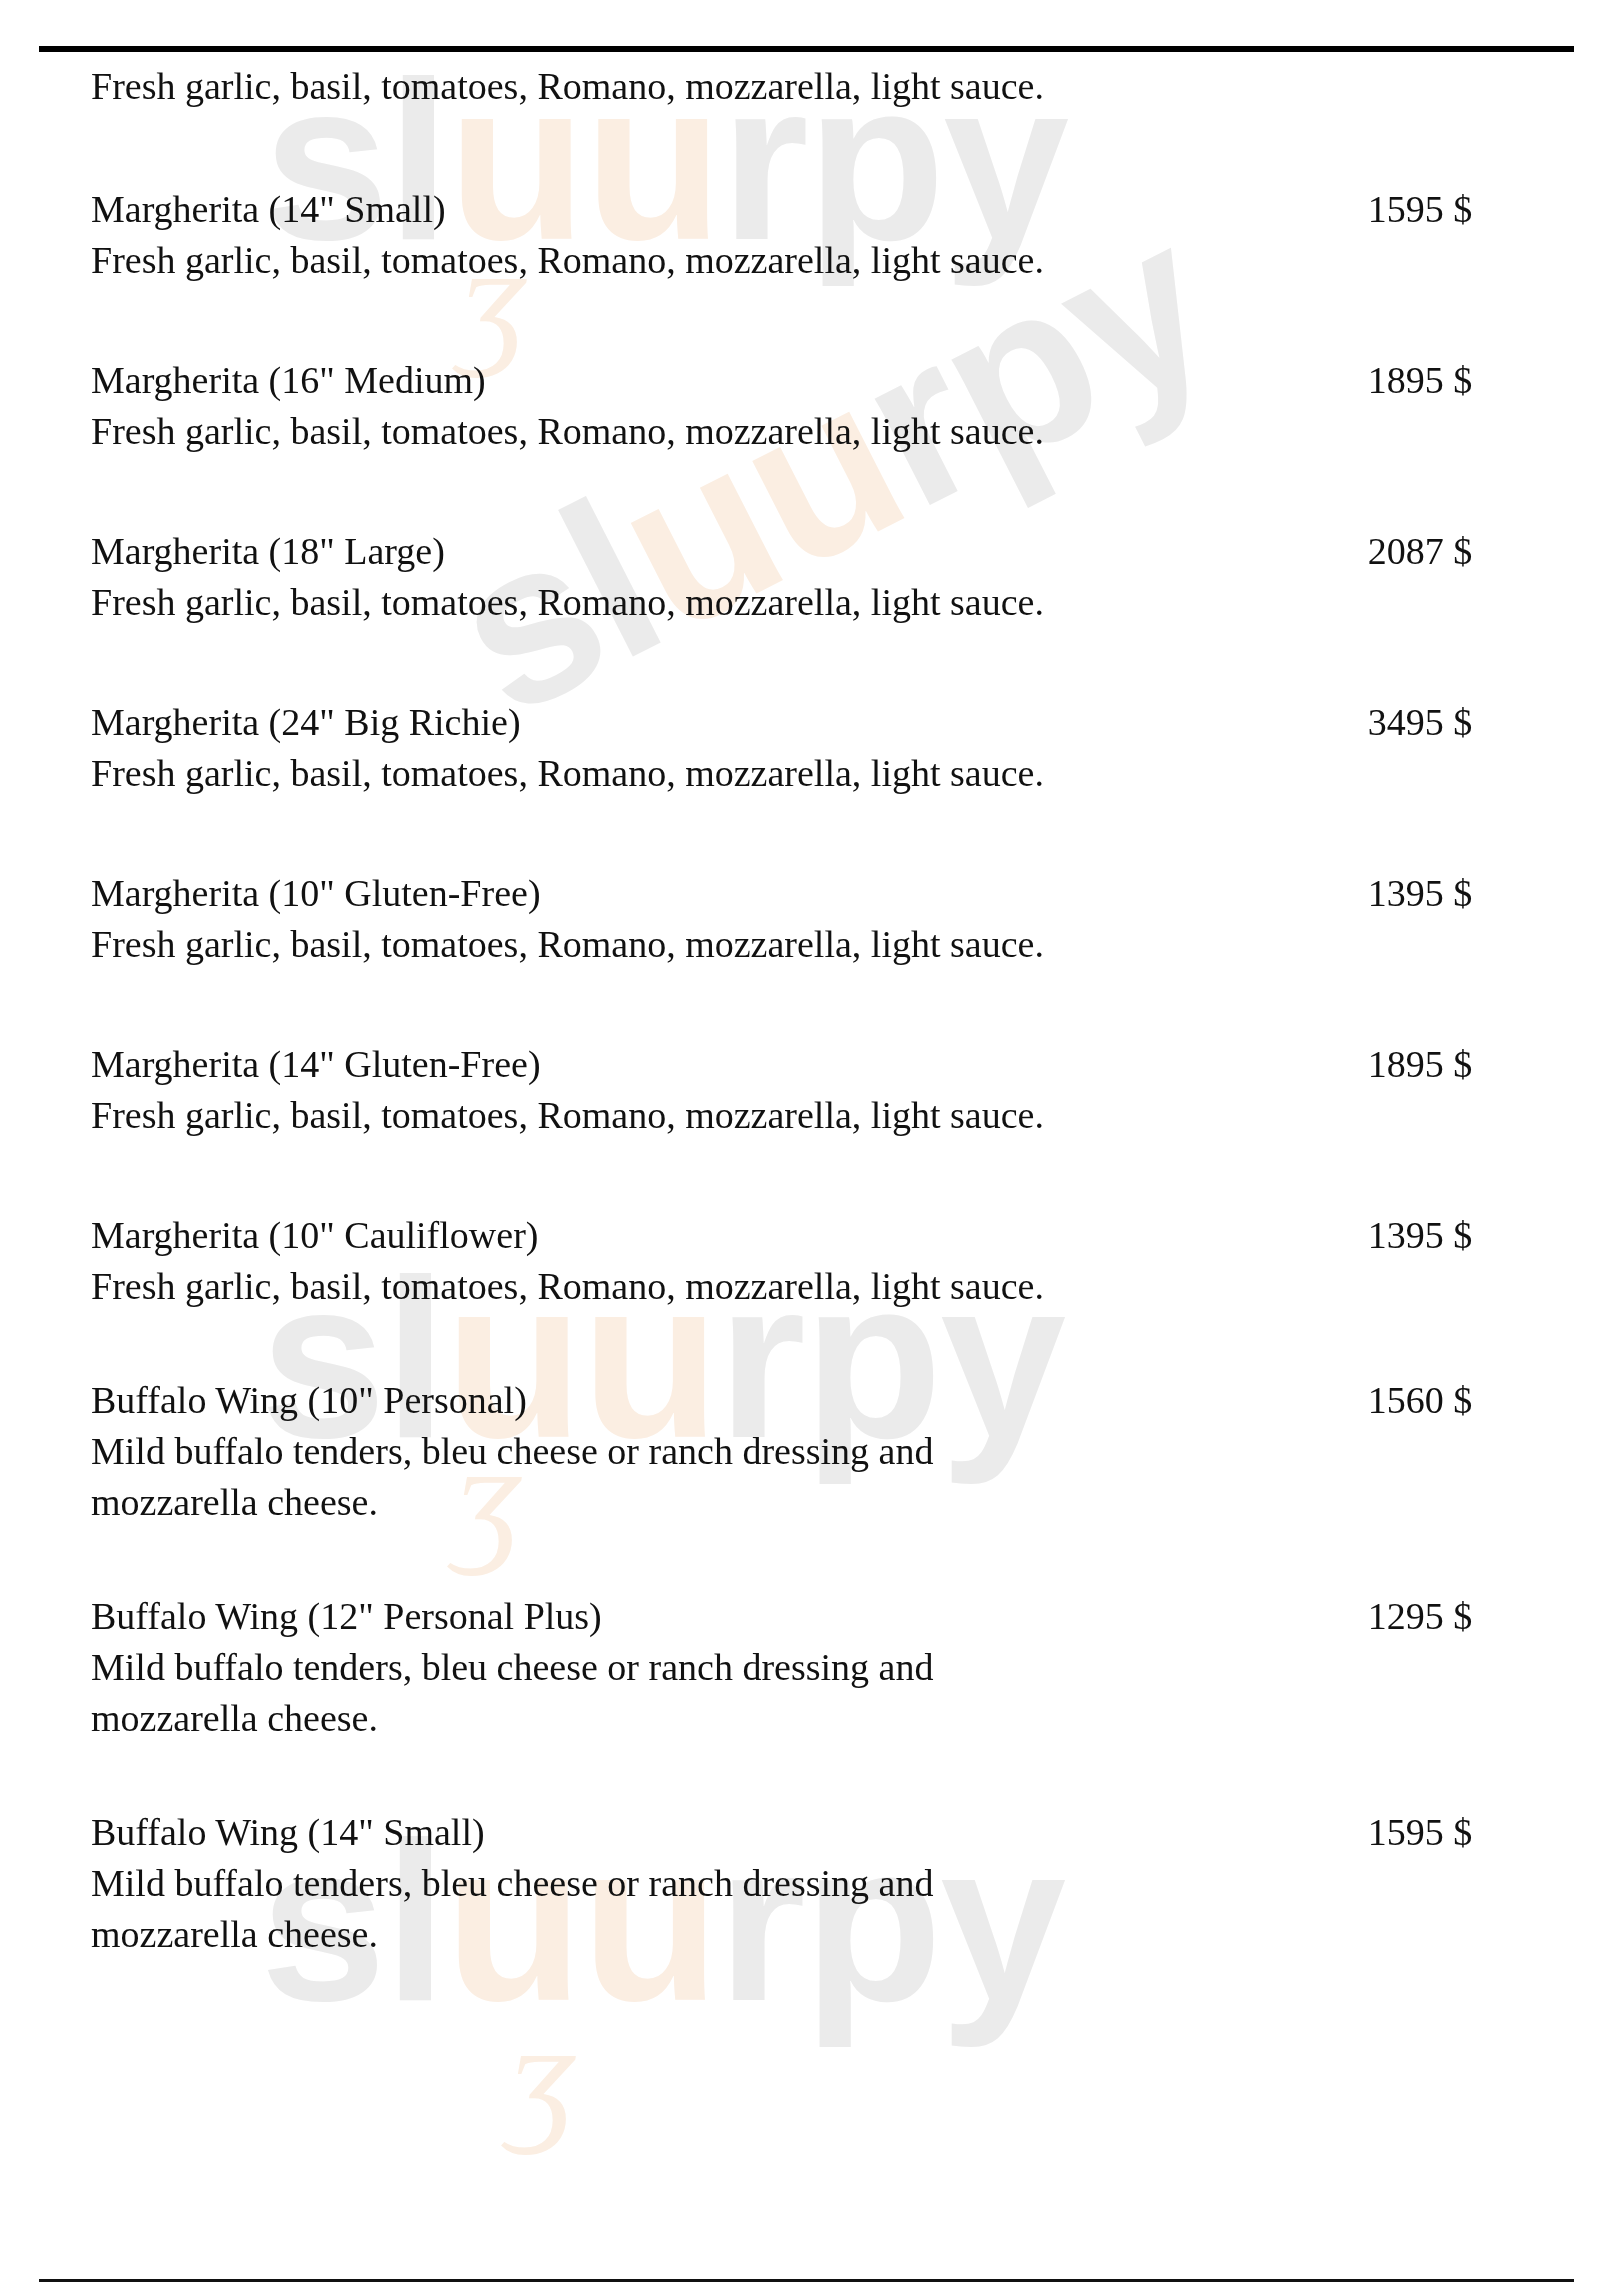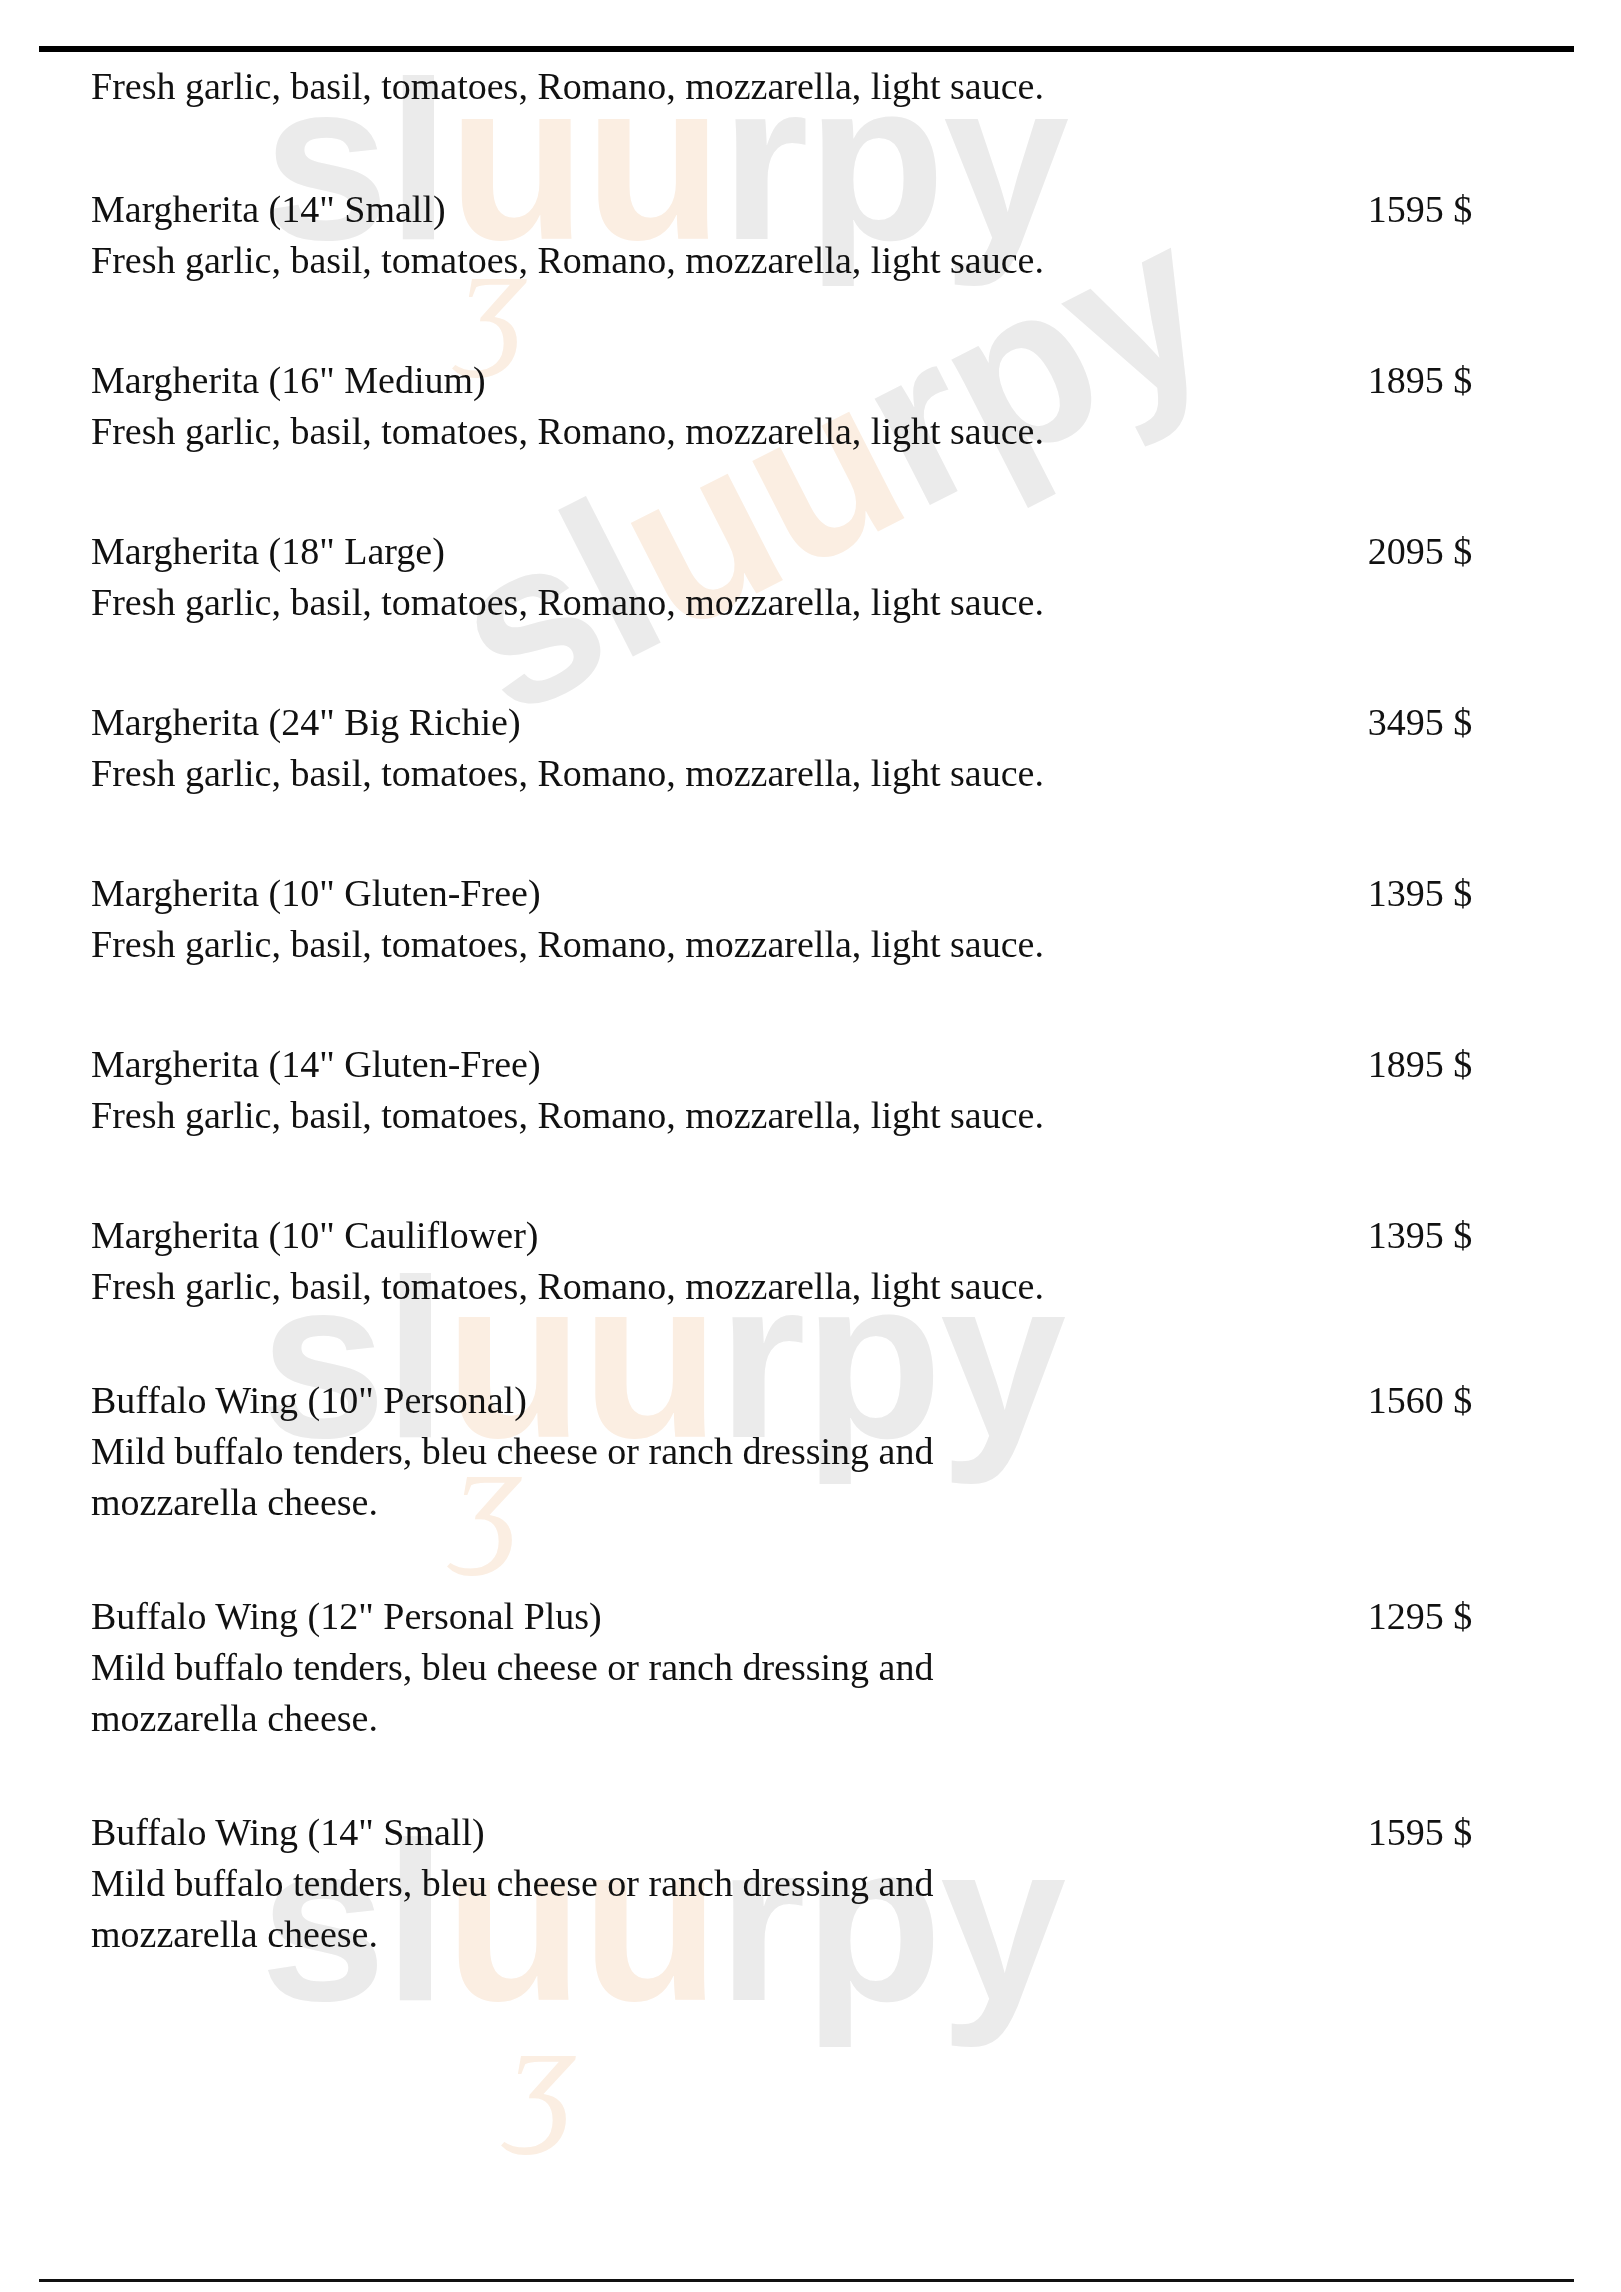--- a/index.html
+++ b/index.html
@@ -174,21 +174,21 @@
         <div class="item-price">1895 $</div>
       </div>
       <div class="item-desc">Fresh garlic, basil, tomatoes, Romano, mozzarella, light sauce.</div>
     </div>
 
     <div class="sp-70"></div>
 
     <div class="item">
       <div class="item-head">
         <div class="item-name">Margherita (18" Large)</div>
-        <div class="item-price">2095 $</div>
+        <div class="item-price">2087 $</div>
       </div>
       <div class="item-desc">Fresh garlic, basil, tomatoes, Romano, mozzarella, light sauce.</div>
     </div>
 
     <div class="sp-70"></div>
 
     <div class="item">
       <div class="item-head">
         <div class="item-name">Margherita (24" Big Richie)</div>
         <div class="item-price">3495 $</div>

